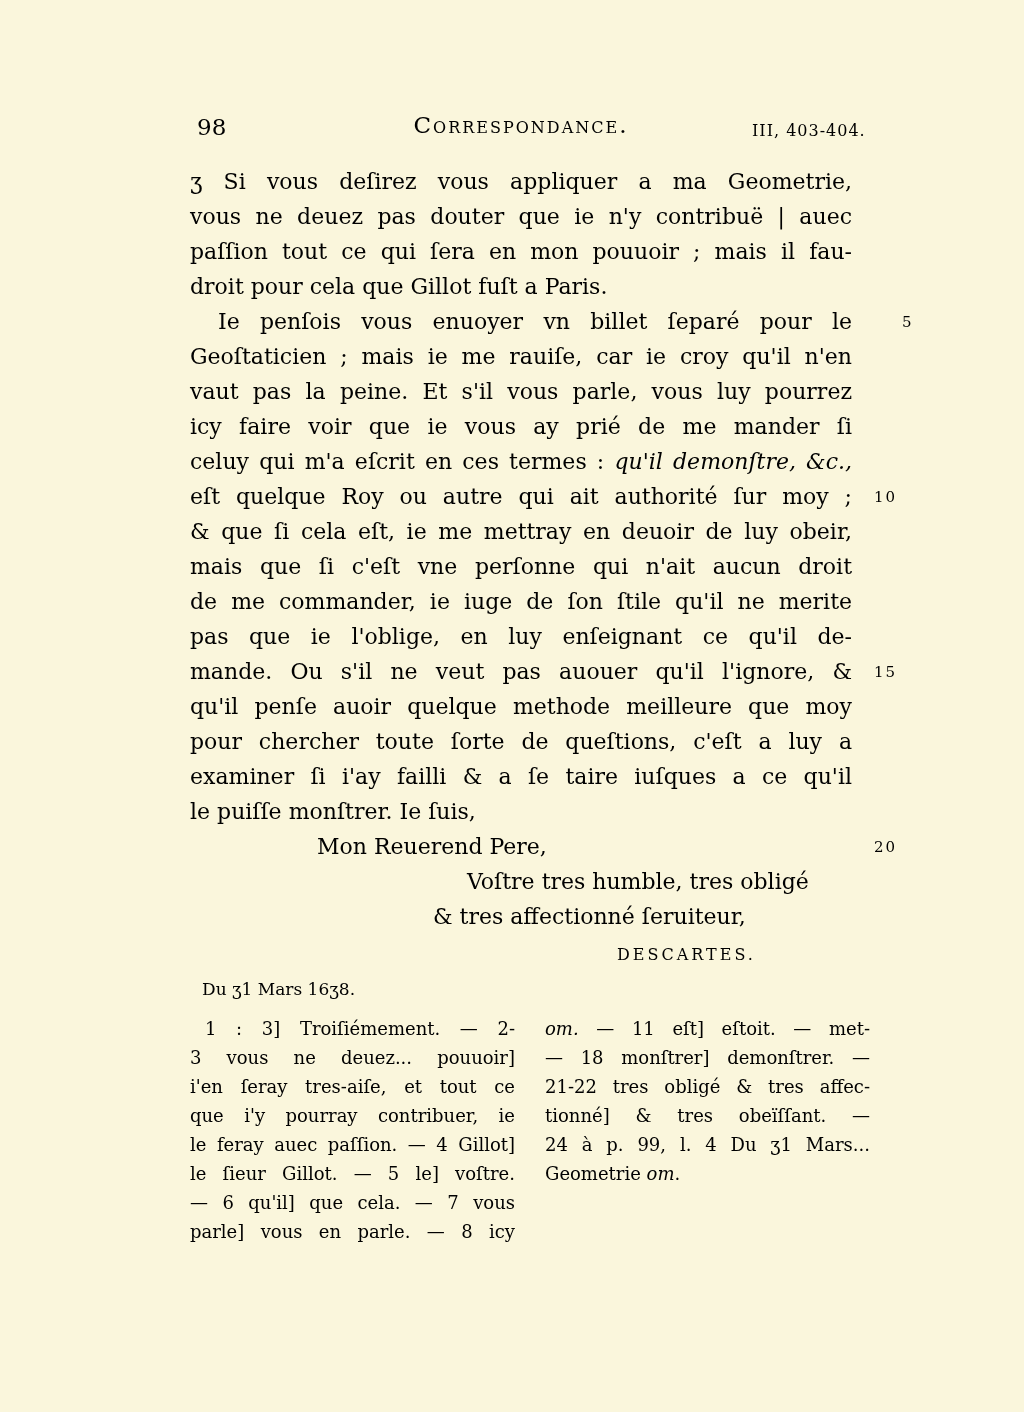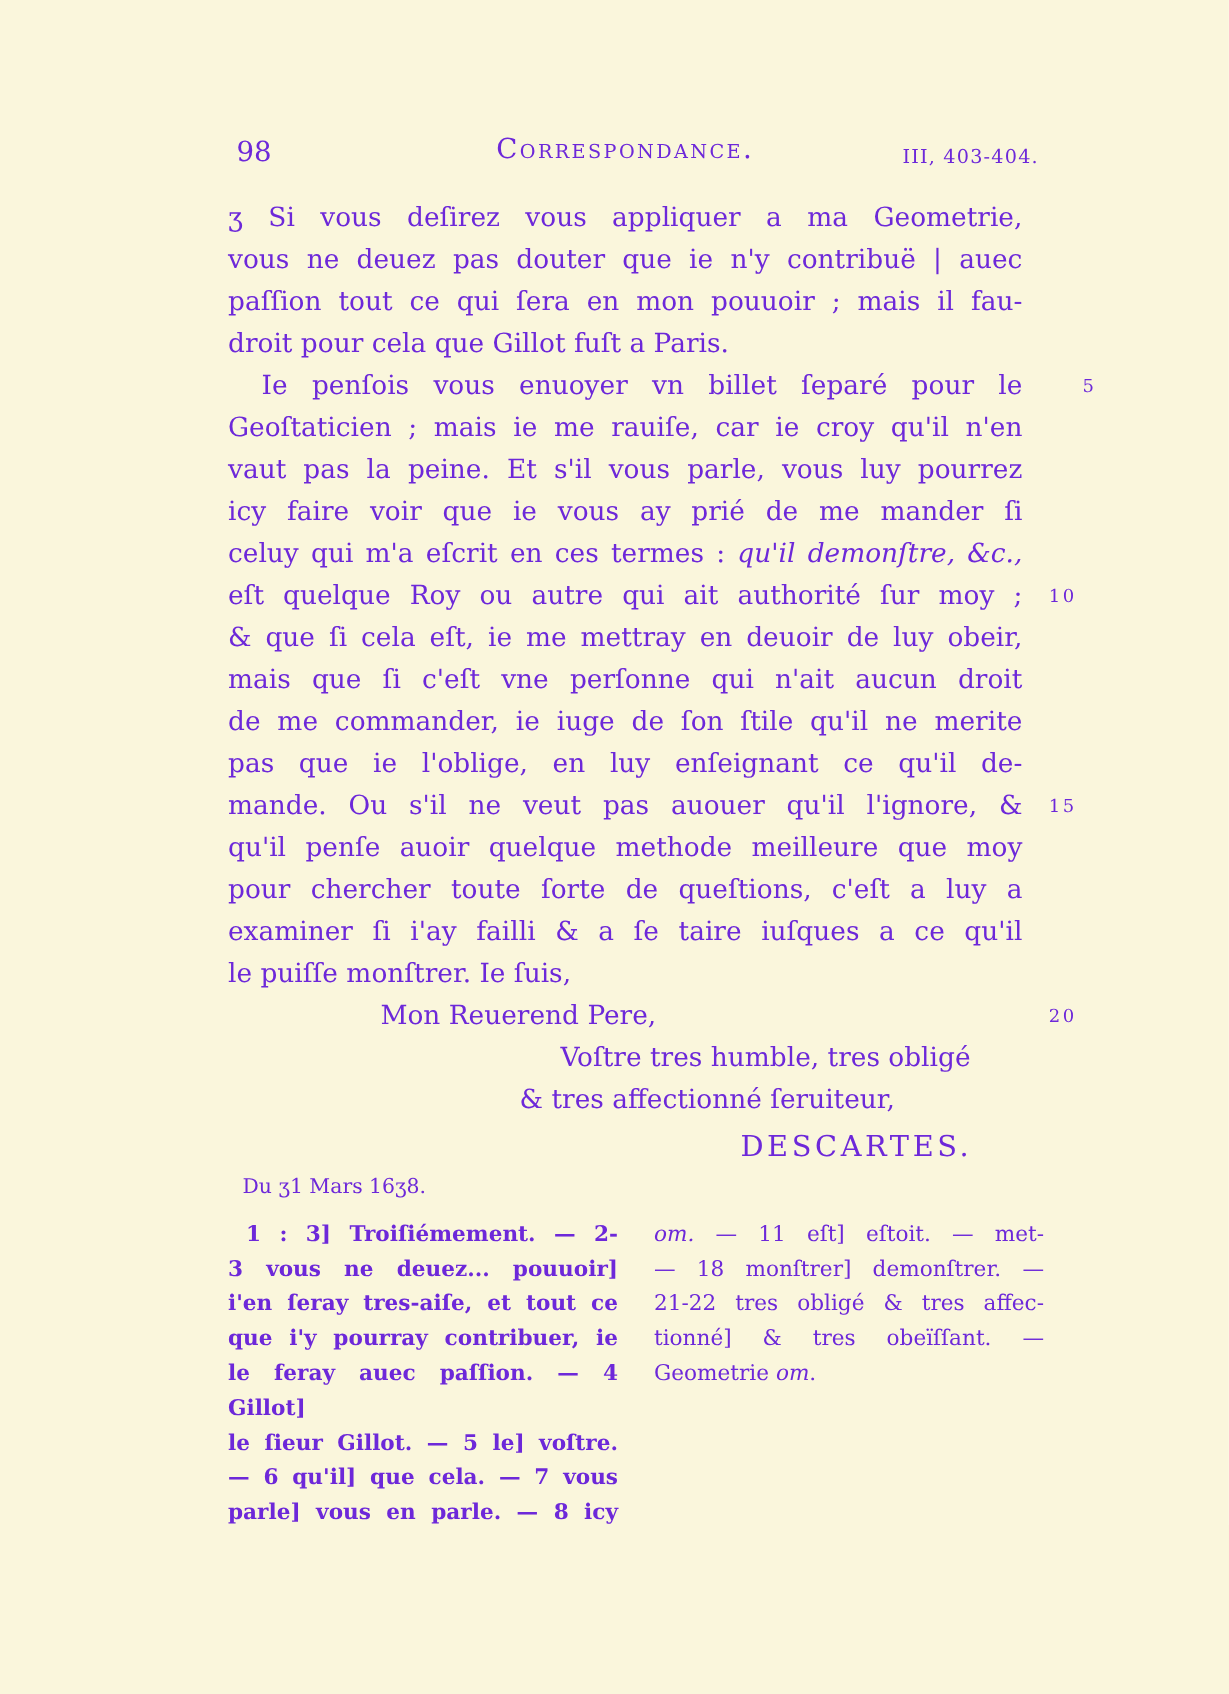--- a/index.html
+++ b/index.html
@@ -1,20 +1,20 @@
 <!DOCTYPE html>
 <html><head>
 <meta charset="utf-8">
 <style>
   html,body { margin:0; padding:0; }
   .page {
     position:relative;
     width:1024px; height:1412px;
     background:#faf6dc;
-    color:#6d28d9;
+    color:#000000;
     font-family:"DejaVu Serif","Liberation Serif",serif;
     overflow:hidden;
   }
   
   .pagenum  { position:absolute; left:197px; top:114px; font-size:23px; }
   .runtitle { position:absolute; left:190px; top:112px; width:662px;
               text-align:center; font-variant:small-caps; font-size:23px;
               letter-spacing:2px; }
   .headref  { position:absolute; left:752px; top:121px; font-size:16px; letter-spacing:1px; }
 
@@ -23,27 +23,27 @@
   .ln  { position:relative; height:35px; line-height:35px; font-size:22px; white-space:nowrap; }
   .j   { text-align:justify; text-align-last:justify; white-space:normal; }
   .ind { text-indent:28px; }
   .it  { font-style:italic; }
   .lineno { position:absolute; left:684px; top:1px; font-size:15px;
             letter-spacing:2px; line-height:35px; white-space:nowrap; }
 
   .sal  { padding-left:127px; }
   .val1 { padding-left:277px; }
   .val2 { padding-left:243px; }
-  .sig  { padding-left:427px; font-size:24px; letter-spacing:3px;
+  .sig  { padding-left:427px; font-size:16px; letter-spacing:3px;
           line-height:26px; margin-top:8px; white-space:nowrap; }
   .date { padding-left:12px; font-size:17px; line-height:34px; margin-top:4px; white-space:nowrap; }
 
   
   .notes { position:absolute; left:190px; top:1014px; width:680px; display:flex; }
-  .colL  { width:325px; margin-right:30px;font-weight:bold; }
+  .colL  { width:325px; margin-right:30px; }
   .colR  { width:325px; }
   .fn    { font-size:18px; line-height:29px; }
   .fn.j  { text-align:justify; text-align-last:justify; }
   .fn.last { text-align:left; text-align-last:left; }
   .fn1   { text-indent:15px; }
 </style>
 </head>
 <body>
 
 <div class="page">
@@ -89,17 +89,18 @@
       <div class="fn j"><span>le feray auec paſſion. — 4 Gillot]</span></div>
       <div class="fn j"><span>le ſieur Gillot. — 5 le] voſtre.</span></div>
       <div class="fn j"><span>— 6 qu'il] que cela. — 7 vous</span></div>
       <div class="fn j"><span>parle] vous en parle. — 8 icy</span></div>
     </div>
     <div class="colR">
       <div class="fn j"><span class="it">om.</span><span> — 11 eſt] eſtoit. — met-</span></div>
       <div class="fn j"><span>— 18 monſtrer] demonſtrer. —</span></div>
       <div class="fn j"><span>21-22 tres obligé &amp; tres affec-</span></div>
       <div class="fn j"><span>tionné] &amp; tres obeïſſant. —</span></div>
+      <div class="fn j"><span>24 à p. 99, l. 4 Du ʒ1 Mars...</span></div>
       <div class="fn last"><span>Geometrie </span><span class="it">om</span><span>.</span></div>
     </div>
   </div>
 
 </div>
 
 </body></html>

